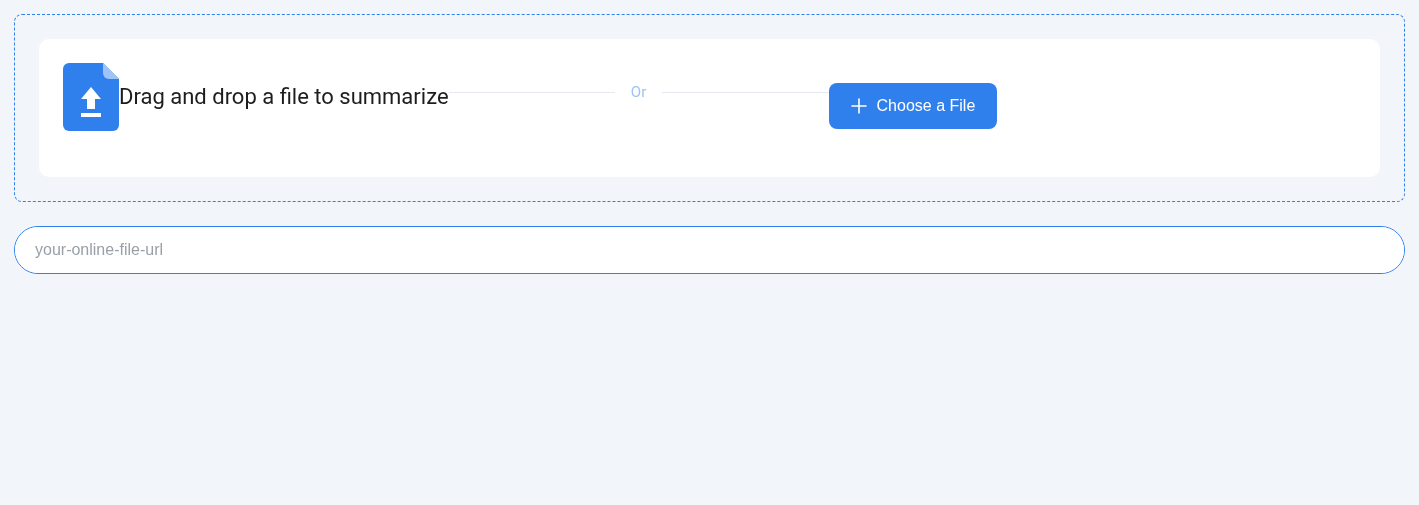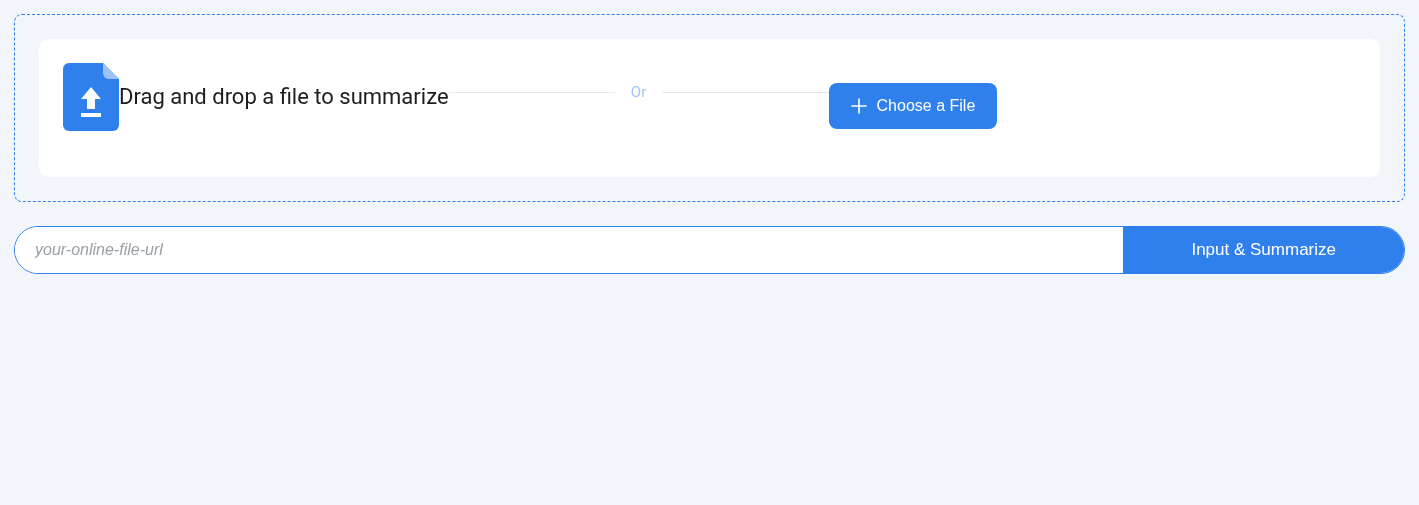--- a/index.html
+++ b/index.html
@@ -81,21 +81,20 @@
       border: 1px solid #2f80ed;
       background: #ffffff;
     }
     .url-input {
       flex: 1;
       border: none;
       outline: none;
       padding: 14px 20px;
       font-size: 16px;
       color: #333;
-      font-style: italic;
     }
     .url-input::placeholder {
       color: #9aa0a8;
     }
     .submit-btn {
       background: #2f80ed;
       color: #ffffff;
       border: none;
       font-size: 17px;
       padding: 0 68px;
@@ -127,14 +126,13 @@
           <path d="M8 1 V15 M1 8 H15" stroke="#ffffff" stroke-width="1.6" stroke-linecap="round"></path>
         </svg>
       </span>
       <span>Choose a File</span>
     </button>
   </div>
 </div>
 
 <div class="url-row">
   <input type="text" class="url-input" placeholder="your-online-file-url" style="">
-  <button class="submit-btn">Input &amp; Summarize</button>
 </div>
 
 </body></html>

